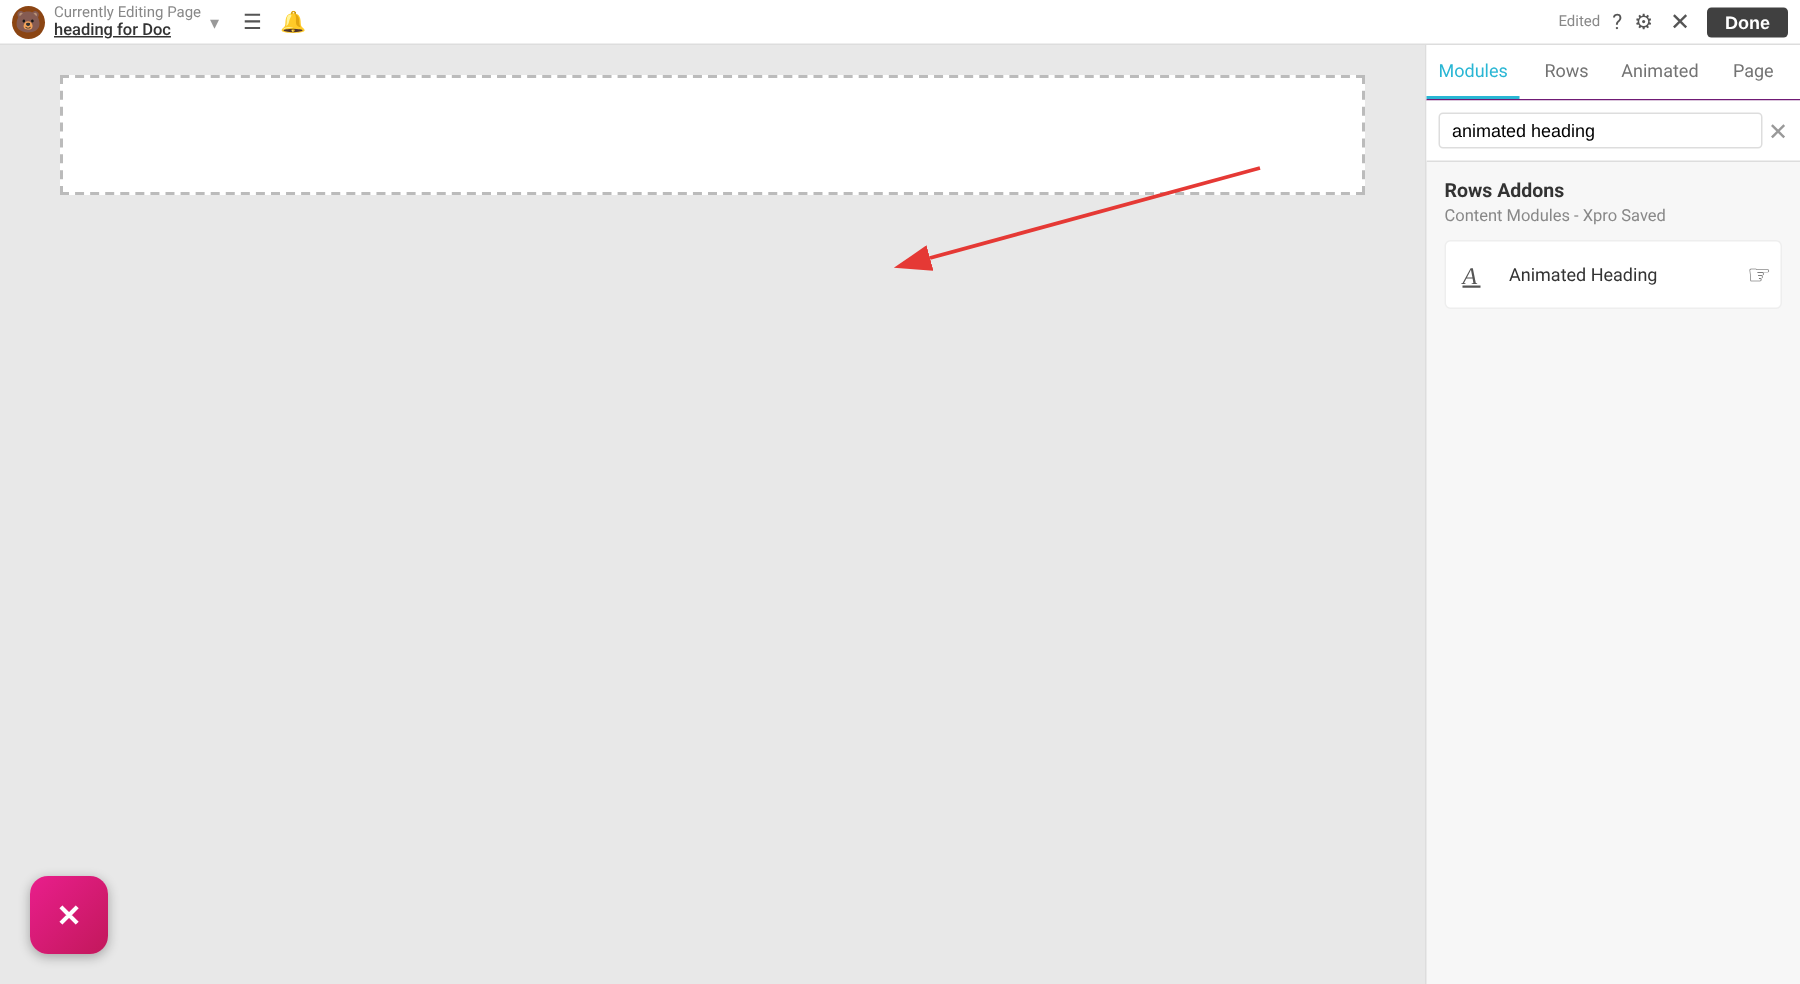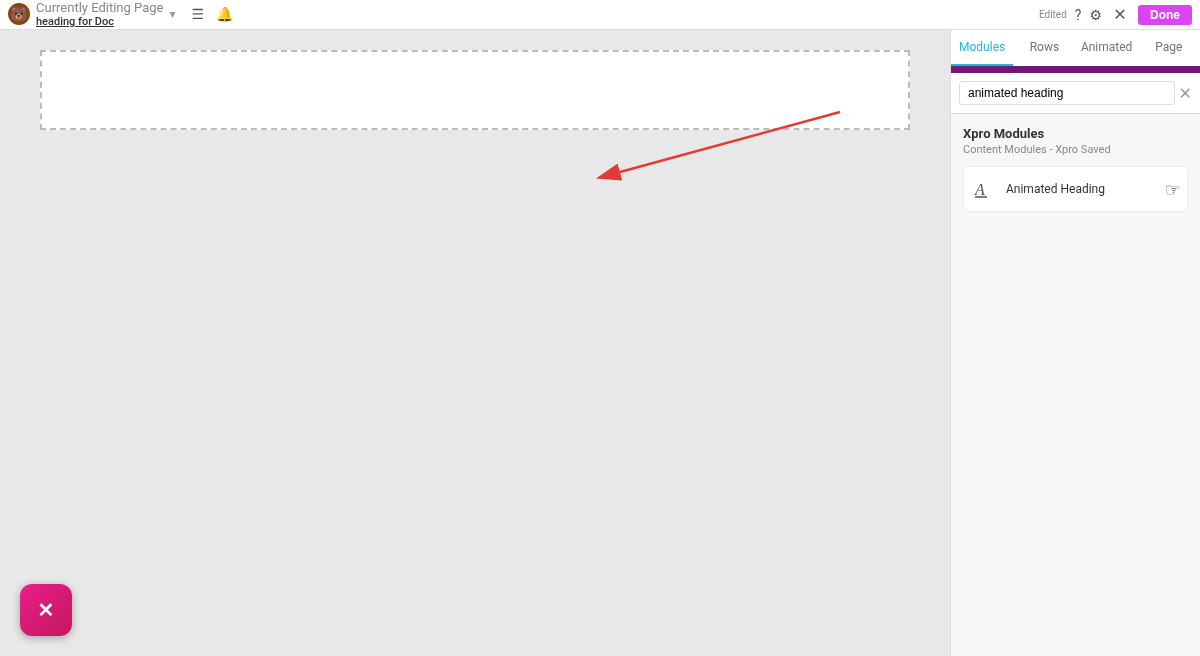--- a/index.html
+++ b/index.html
@@ -27,21 +27,21 @@
       width: 22px; height: 22px;
       border-radius: 50%;
       background: #8B4513;
       display: flex; align-items: center; justify-content: center;
       font-size: 10px; color: white;
     }
     .top-bar-title-group {
       display: flex; flex-direction: column; line-height: 1.1;
     }
     .top-bar-subtitle {
-      font-size: 13px; color: #888;
+      font-size: 10px; color: #888;
     }
     .top-bar-title {
       font-size: 11px; color: #333; font-weight: 500; text-decoration: underline;
     }
     .top-bar-chevron {
       color: #999; font-size: 12px; cursor: pointer;
     }
     .top-bar-icon {
       color: #555; font-size: 14px; margin-left: 6px; cursor: pointer;
     }
@@ -49,21 +49,21 @@
       display: flex; align-items: center; gap: 8px;
     }
     .edited-label { font-size: 10px; color: #888; text-align: right; }
     .top-bar-action-icon { color: #555; font-size: 14px; cursor: pointer; }
     .close-icon-btn {
       width: 20px; height: 20px;
       display: flex; align-items: center; justify-content: center;
       cursor: pointer; color: #555;
     }
     .done-btn {
-      background: #d946ef;
+      background: #404040;
       color: white;
       border: none;
       border-radius: 3px;
       padding: 3px 12px;
       font-size: 12px;
       font-weight: 600;
       cursor: pointer;
     }
 
     
@@ -116,21 +116,21 @@
       bottom: 0;
       background: #f7f7f7;
       border-left: 1px solid #ddd;
       display: flex;
       flex-direction: column;
     }
 
     
     .panel-tabs {
       display: flex;
-      border-bottom: 7px solid #701a75;
+      border-bottom: 1px solid #701a75;
       background: #fff;
     }
     .panel-tab {
       flex: 1;
       text-align: center;
       padding: 10px 4px;
       font-size: 12px;
       color: #737373;
       cursor: pointer;
       border-bottom: 2px solid transparent;
@@ -265,21 +265,21 @@
     <div class="panel-tab">Animated</div>
     <div class="panel-tab">Page</div>
   </div>
 
   <div class="panel-search">
     <input type="text" value="animated heading" placeholder="animated heading" style="">
     <span class="search-clear">✕</span>
   </div>
 
   <div class="panel-content">
-    <div class="section-title">Xpro Modules</div>
+    <div class="section-title">Rows Addons</div>
     <div class="section-sub">Content Modules - Xpro Saved</div>
 
     <div class="module-item">
       <div class="module-icon">
         <svg width="22" height="22" viewBox="0 0 22 22" fill="none" xmlns="http://www.w3.org/2000/svg">
           <text x="2" y="17" font-size="16" fill="#555" font-family="serif" font-style="italic">A</text>
           <line x1="2" y1="19" x2="14" y2="19" stroke="#555" stroke-width="1.5"></line>
         </svg>
       </div>
       <span class="module-label">Animated Heading</span>

